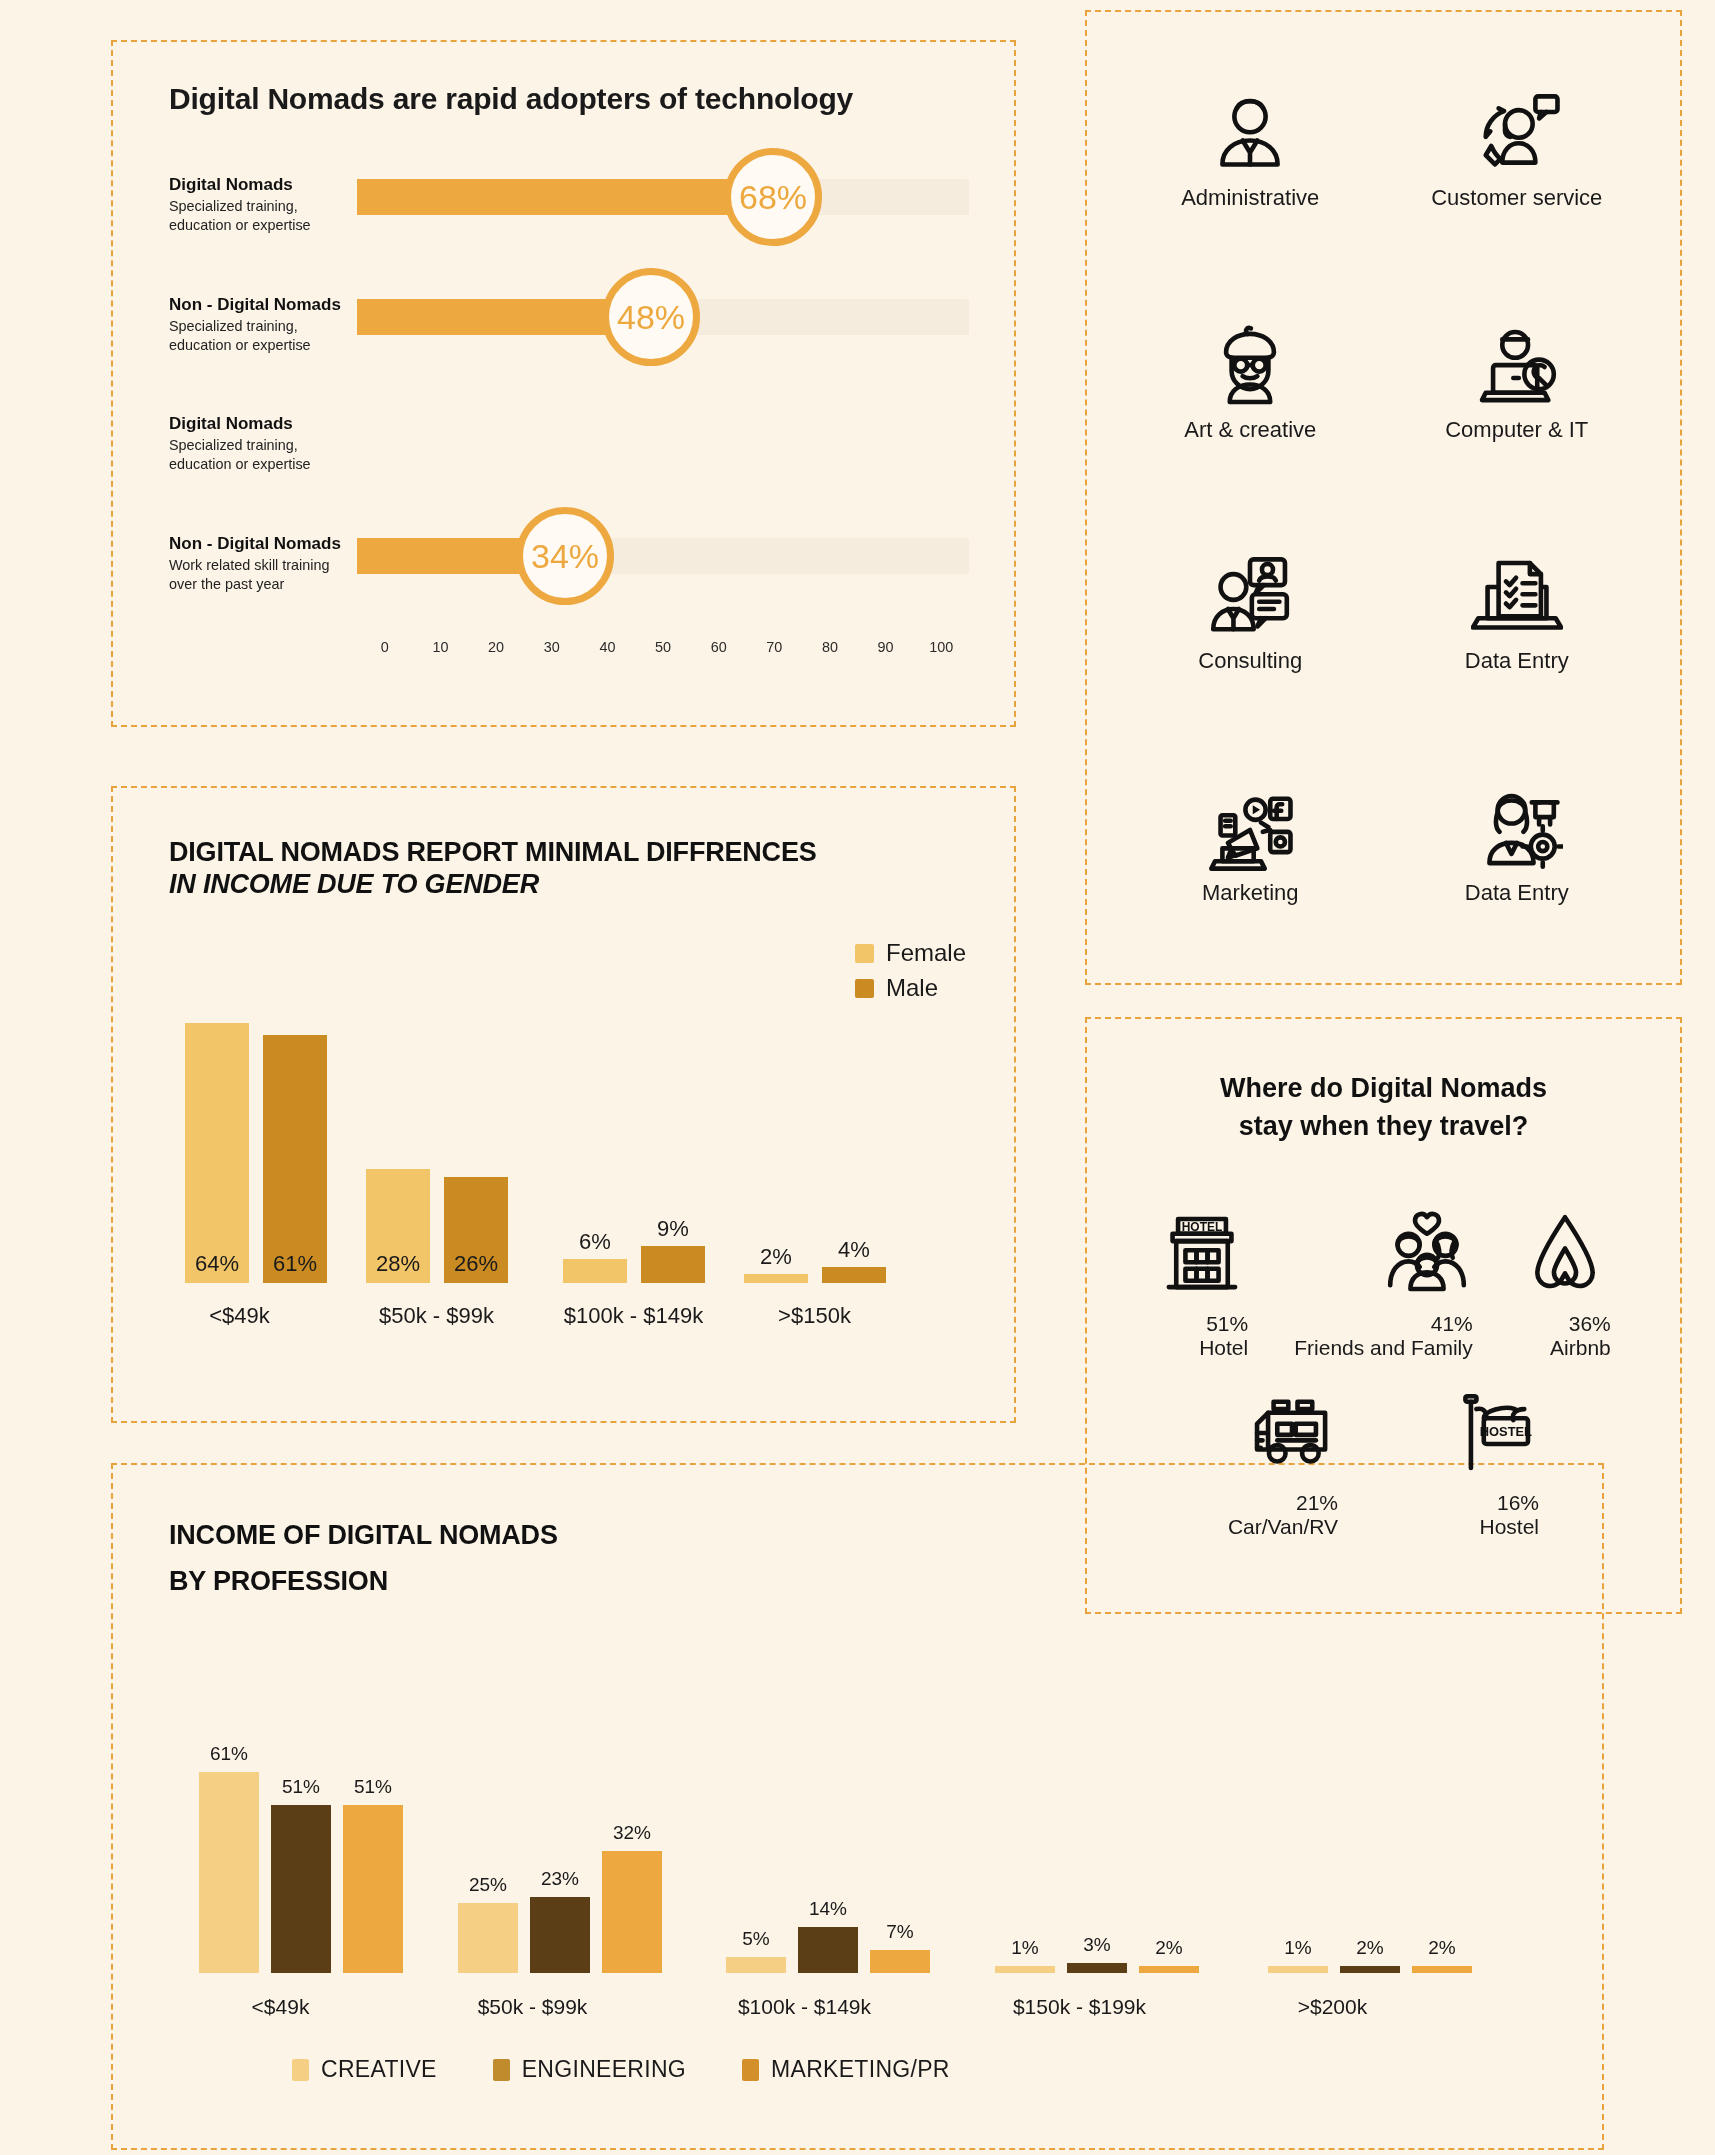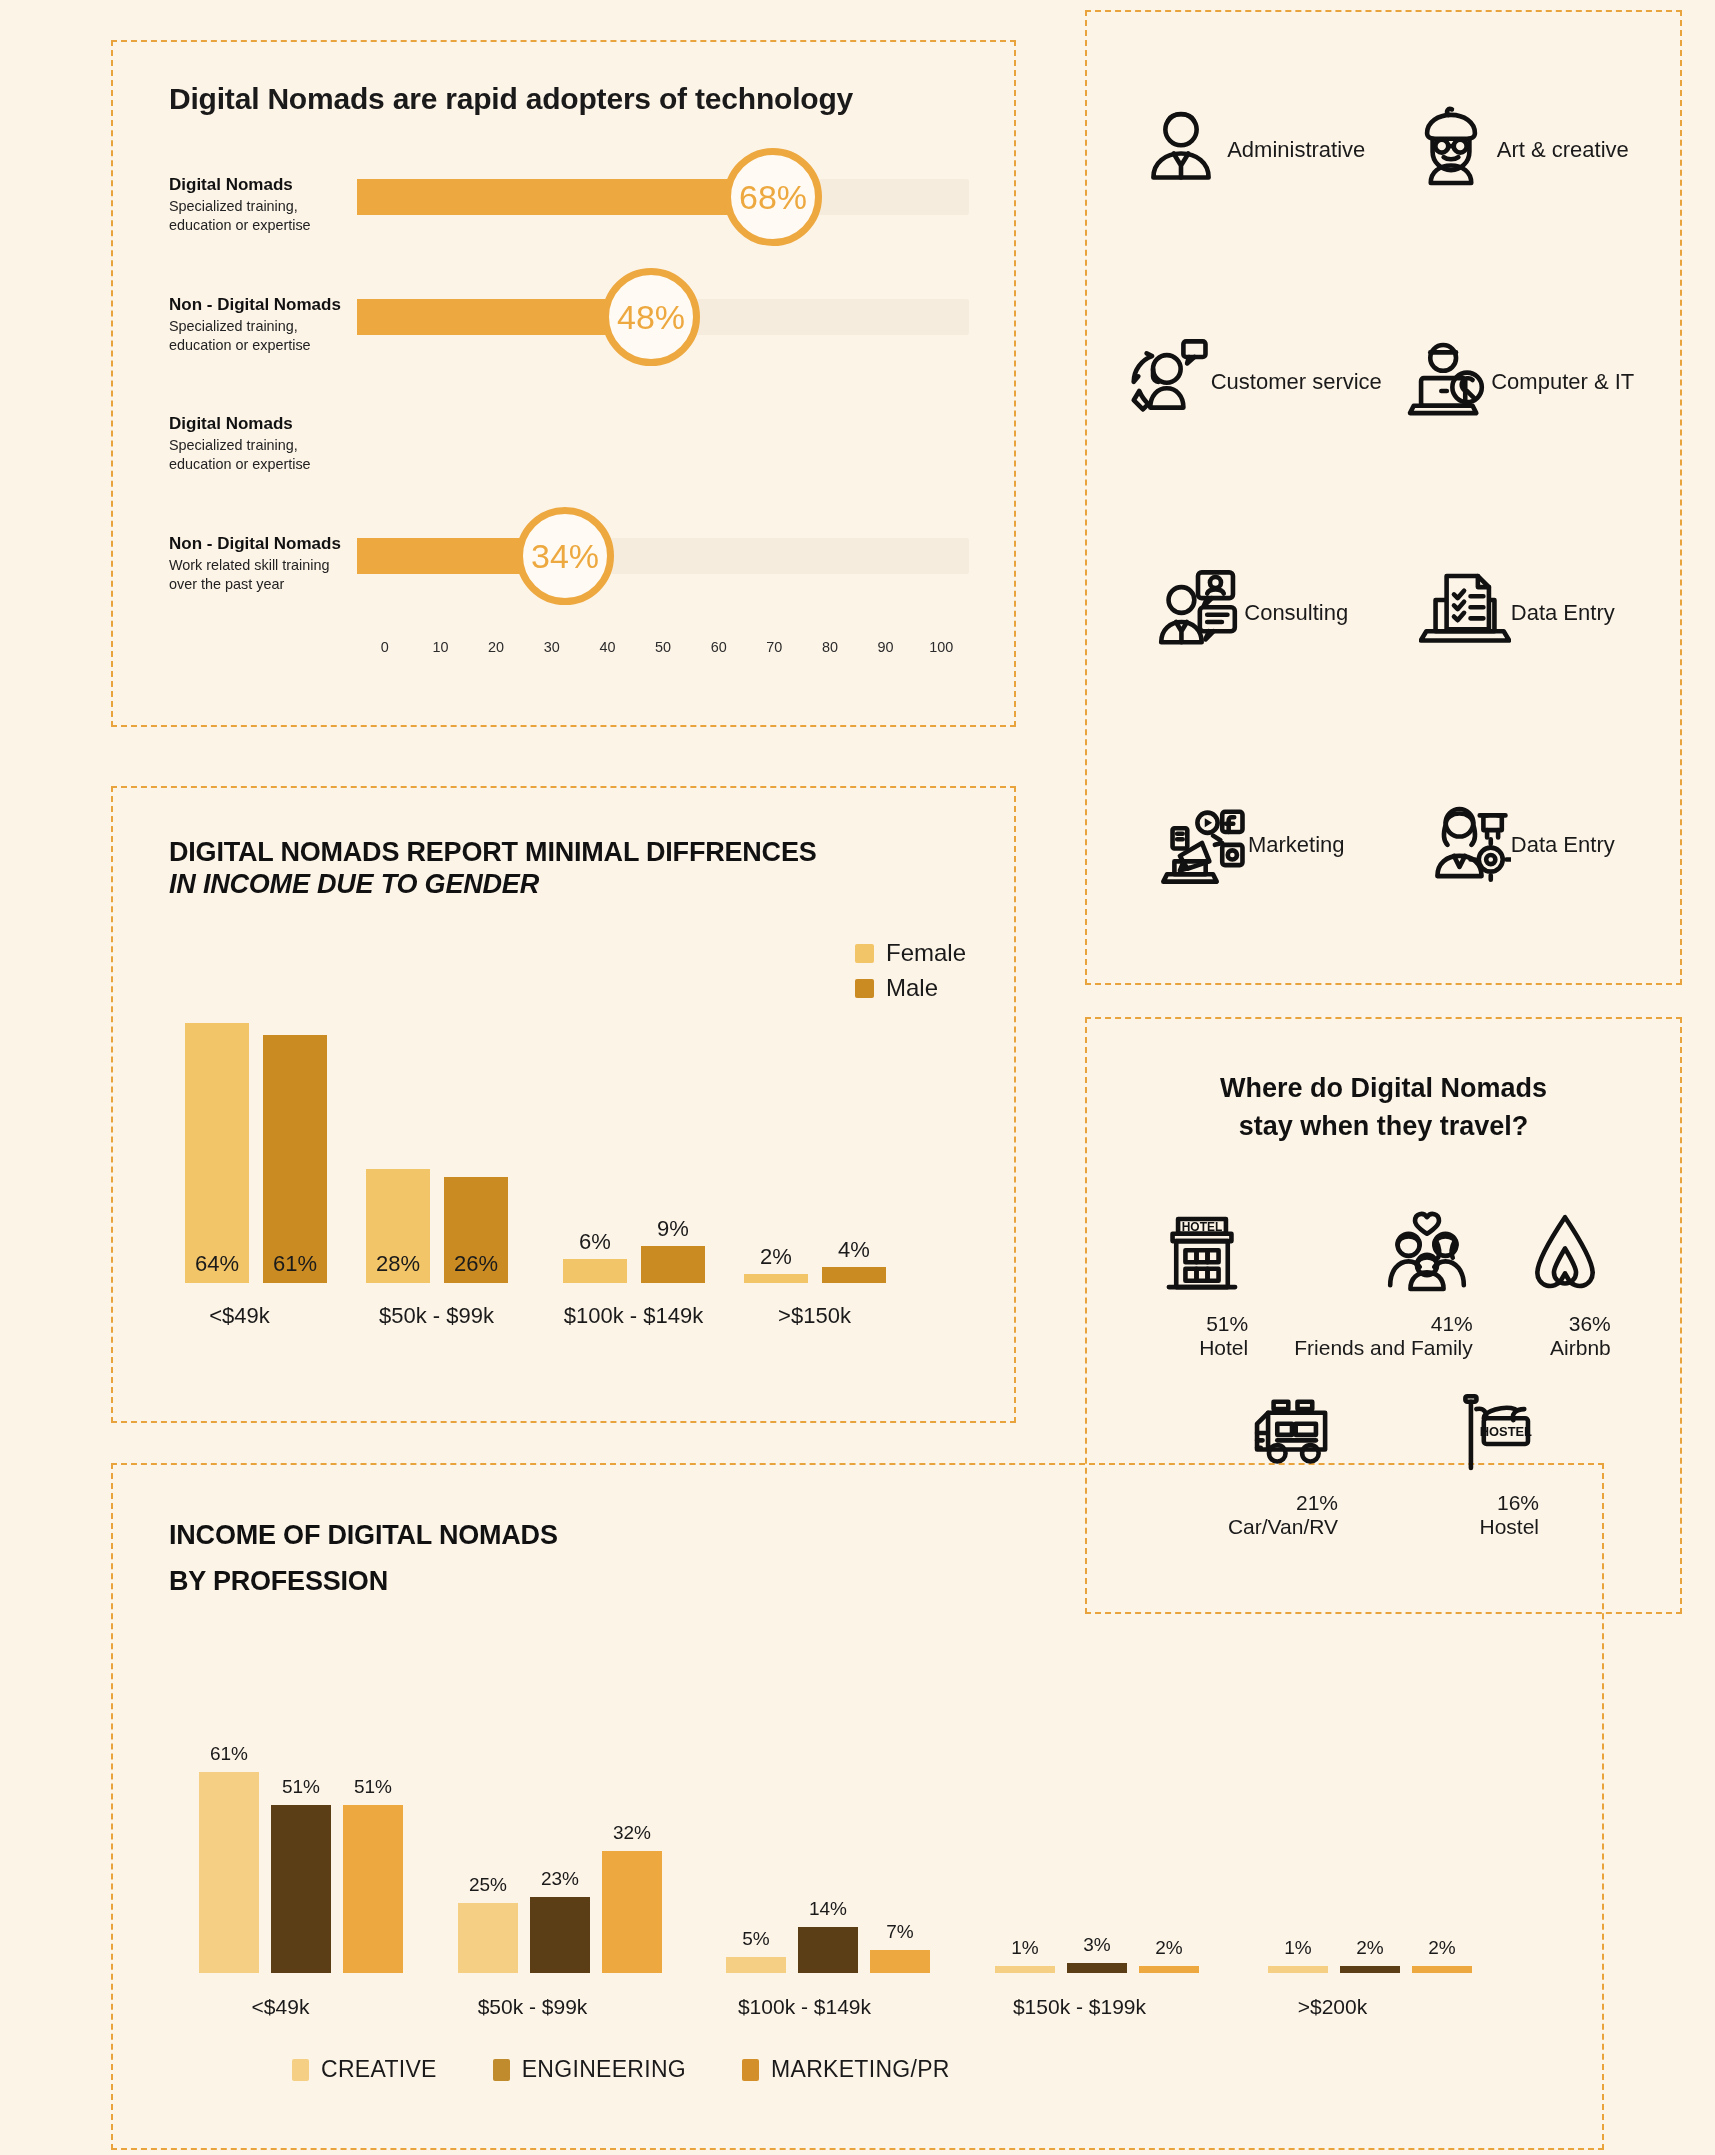--- a/index.html
+++ b/index.html
@@ -74,21 +74,21 @@
   .plegend { position: absolute; left: 179px; bottom: 58px; display: flex; gap: 56px; }
   .plegend .legend-row span.txt { font-size: 23px; letter-spacing: 0.3px; }
 
   
   #panel-jobs { left: 1085px; top: 10px; width: 597px; height: 975px; }
   .jobs-grid {
     position: absolute; inset: 0; display: grid;
     grid-template-columns: 1fr 1fr; grid-template-rows: repeat(4, 1fr);
     padding: 22px 30px;
   }
-  .job { display: flex; flex-direction: row; align-items: center; justify-content: center; }
+  .job { display: flex; flex-direction: column; align-items: center; justify-content: center; }
   .job .cap { font-size: 22px; color: #1a1a1a; }
   .ic { width: 92px; height: 92px; }
 
   
   #panel-stay { left: 1085px; top: 1017px; width: 597px; height: 597px; }
   .stay-title {
     position: absolute; left: 0; right: 0; top: 50px; text-align: center;
     font-size: 27px; font-weight: bold; color: #111; line-height: 1.42;
   }
   .stay-row { position: absolute; display: flex; justify-content: center; width: 100%; }
@@ -308,40 +308,40 @@
       <div class="job">
         <div><svg viewBox="0 0 100 100" class="ic">
             <circle cx="50" cy="30" r="17" fill="none" stroke="#111" stroke-width="5" stroke-linecap="round" stroke-linejoin="round"></circle>
             <path d="M36 20c4-9 24-9 28 0M20 82c0-16 13-26 30-26s30 10 30 26z" fill="none" stroke="#111" stroke-width="5" stroke-linecap="round" stroke-linejoin="round"></path>
             <path d="M42 56l8 13 8-13M50 69v13" fill="none" stroke="#111" stroke-width="5" stroke-linecap="round" stroke-linejoin="round"></path>
           </svg></div>
         <div class="cap">Administrative</div>
       </div>
       <div class="job">
         <div><svg viewBox="0 0 100 100" class="ic">
+            <circle cx="52" cy="38" r="15" fill="none" stroke="#111" stroke-width="5" stroke-linecap="round" stroke-linejoin="round"></circle>
+            <path d="M34 80c0-13 8-21 18-21s18 8 18 21z" fill="none" stroke="#111" stroke-width="5" stroke-linecap="round" stroke-linejoin="round"></path>
+            <path d="M37 38v8a6 6 0 006 6M16 52a30 30 0 0120-28l-6-3M16 52l5-6" fill="none" stroke="#111" stroke-width="5" stroke-linecap="round" stroke-linejoin="round"></path>
+            <path d="M22 62c4 9 10 14 10 14l-6 6-10-10z" fill="none" stroke="#111" stroke-width="5" stroke-linecap="round" stroke-linejoin="round"></path>
+            <rect x="70" y="8" width="24" height="17" rx="3" fill="none" stroke="#111" stroke-width="5" stroke-linecap="round" stroke-linejoin="round"></rect>
+            <path d="M76 25l-2 7 8-7" fill="none" stroke="#111" stroke-width="5" stroke-linecap="round" stroke-linejoin="round"></path>
+          </svg></div>
+        <div class="cap">Customer service</div>
+      </div>
+      <div class="job">
+        <div><svg viewBox="0 0 100 100" class="ic">
             <path d="M24 34c0-12 12-20 26-20s26 8 26 20c0 4-4 6-9 6H33c-5 0-9-2-9-6z" fill="none" stroke="#111" stroke-width="5" stroke-linecap="round" stroke-linejoin="round"></path>
             <path d="M47 14c-3-4 0-8 4-6" fill="none" stroke="#111" stroke-width="5" stroke-linecap="round" stroke-linejoin="round"></path>
             <circle cx="40" cy="48" r="7" fill="none" stroke="#111" stroke-width="5" stroke-linecap="round" stroke-linejoin="round"></circle>
             <circle cx="60" cy="48" r="7" fill="none" stroke="#111" stroke-width="5" stroke-linecap="round" stroke-linejoin="round"></circle>
             <path d="M47 48h6M30 40v14a20 20 0 0040 0V40" fill="none" stroke="#111" stroke-width="5" stroke-linecap="round" stroke-linejoin="round"></path>
             <path d="M42 60c4 3 12 3 16 0" fill="none" stroke="#111" stroke-width="5" stroke-linecap="round" stroke-linejoin="round"></path>
             <path d="M28 88c0-12 10-19 22-19s22 7 22 19z" fill="none" stroke="#111" stroke-width="5" stroke-linecap="round" stroke-linejoin="round"></path>
           </svg></div>
         <div class="cap">Art &amp; creative</div>
-      </div>
-      <div class="job">
-        <div><svg viewBox="0 0 100 100" class="ic">
-            <circle cx="52" cy="38" r="15" fill="none" stroke="#111" stroke-width="5" stroke-linecap="round" stroke-linejoin="round"></circle>
-            <path d="M34 80c0-13 8-21 18-21s18 8 18 21z" fill="none" stroke="#111" stroke-width="5" stroke-linecap="round" stroke-linejoin="round"></path>
-            <path d="M37 38v8a6 6 0 006 6M16 52a30 30 0 0120-28l-6-3M16 52l5-6" fill="none" stroke="#111" stroke-width="5" stroke-linecap="round" stroke-linejoin="round"></path>
-            <path d="M22 62c4 9 10 14 10 14l-6 6-10-10z" fill="none" stroke="#111" stroke-width="5" stroke-linecap="round" stroke-linejoin="round"></path>
-            <rect x="70" y="8" width="24" height="17" rx="3" fill="none" stroke="#111" stroke-width="5" stroke-linecap="round" stroke-linejoin="round"></rect>
-            <path d="M76 25l-2 7 8-7" fill="none" stroke="#111" stroke-width="5" stroke-linecap="round" stroke-linejoin="round"></path>
-          </svg></div>
-        <div class="cap">Customer service</div>
       </div>
       <div class="job">
         <div><svg viewBox="0 0 100 100" class="ic">
             <circle cx="48" cy="26" r="14" fill="none" stroke="#111" stroke-width="5" stroke-linecap="round" stroke-linejoin="round"></circle>
             <path d="M34 20h28" fill="none" stroke="#111" stroke-width="5" stroke-linecap="round" stroke-linejoin="round"></path>
             <rect x="24" y="48" width="48" height="30" rx="3" fill="none" stroke="#111" stroke-width="5" stroke-linecap="round" stroke-linejoin="round"></rect>
             <path d="M16 78h64l4 8H12z" fill="none" stroke="#111" stroke-width="5" stroke-linecap="round" stroke-linejoin="round"></path>
             <path d="M46 62h6" fill="none" stroke="#111" stroke-width="5" stroke-linecap="round" stroke-linejoin="round"></path>
             <circle cx="74" cy="58" r="16" fill="none" stroke="#111" stroke-width="5" stroke-linecap="round" stroke-linejoin="round"></circle>
             <path d="M80 50a7 7 0 10-6 12l8 8" fill="none" stroke="#111" stroke-width="5" stroke-linecap="round" stroke-linejoin="round"></path>

